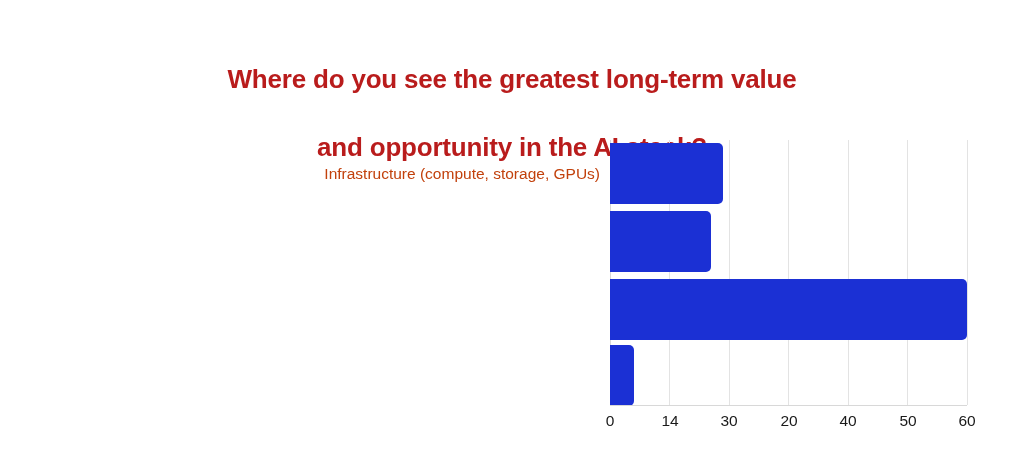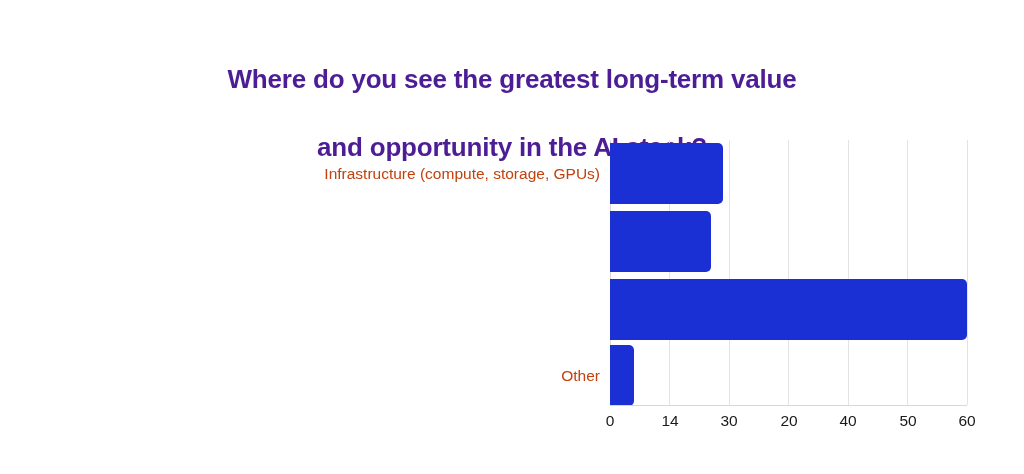--- a/index.html
+++ b/index.html
@@ -28,21 +28,21 @@
     position: absolute;
     left: 0;
     top: 28px;
     width: 1024px;
     text-align: center;
     font-family: "Liberation Sans", sans-serif;
     font-weight: bold;
     font-size: 26px;
     line-height: 34px;
     letter-spacing: -0.2px;
-    color: #4c1d95;
+    color: #b91c1c;
     white-space: pre-line;
   }
 
   
   .plot-area {
     position: absolute;
     left: 610px;
     top: 140px;
     width: 357px;   
     height: 265px;
@@ -152,21 +152,20 @@
       <div class="bar" style="top: 71px; width: 101.15px; background: rgb(27, 48, 212);"></div>
       <div class="bar" style="top: 139px; width: 357px; background: rgb(27, 48, 212);"></div>
       <div class="bar" style="top: 205px; width: 23.8px; background: rgb(27, 48, 212);"></div>
     </div>
   </div>
 
   <div class="axis-line" style="background: rgb(216, 216, 216);"></div>
 
   <div class="cat-labels">
     <div class="cat-label" style="top:24px;">Infrastructure (compute, storage, GPUs)</div>
-    <div class="cat-label" style="top:226px;">Other</div>
   </div>
 
   <div class="tick-labels">
     <div class="tick-label" style="left:610px;">0</div>
     <div class="tick-label" style="left:670px;">14</div>
     <div class="tick-label" style="left:729px;">30</div>
     <div class="tick-label" style="left:789px;">20</div>
     <div class="tick-label" style="left:848px;text-align:center;">40</div>
     <div class="tick-label" style="left:908px;">50</div>
     <div class="tick-label" style="left:967px;">60</div>

